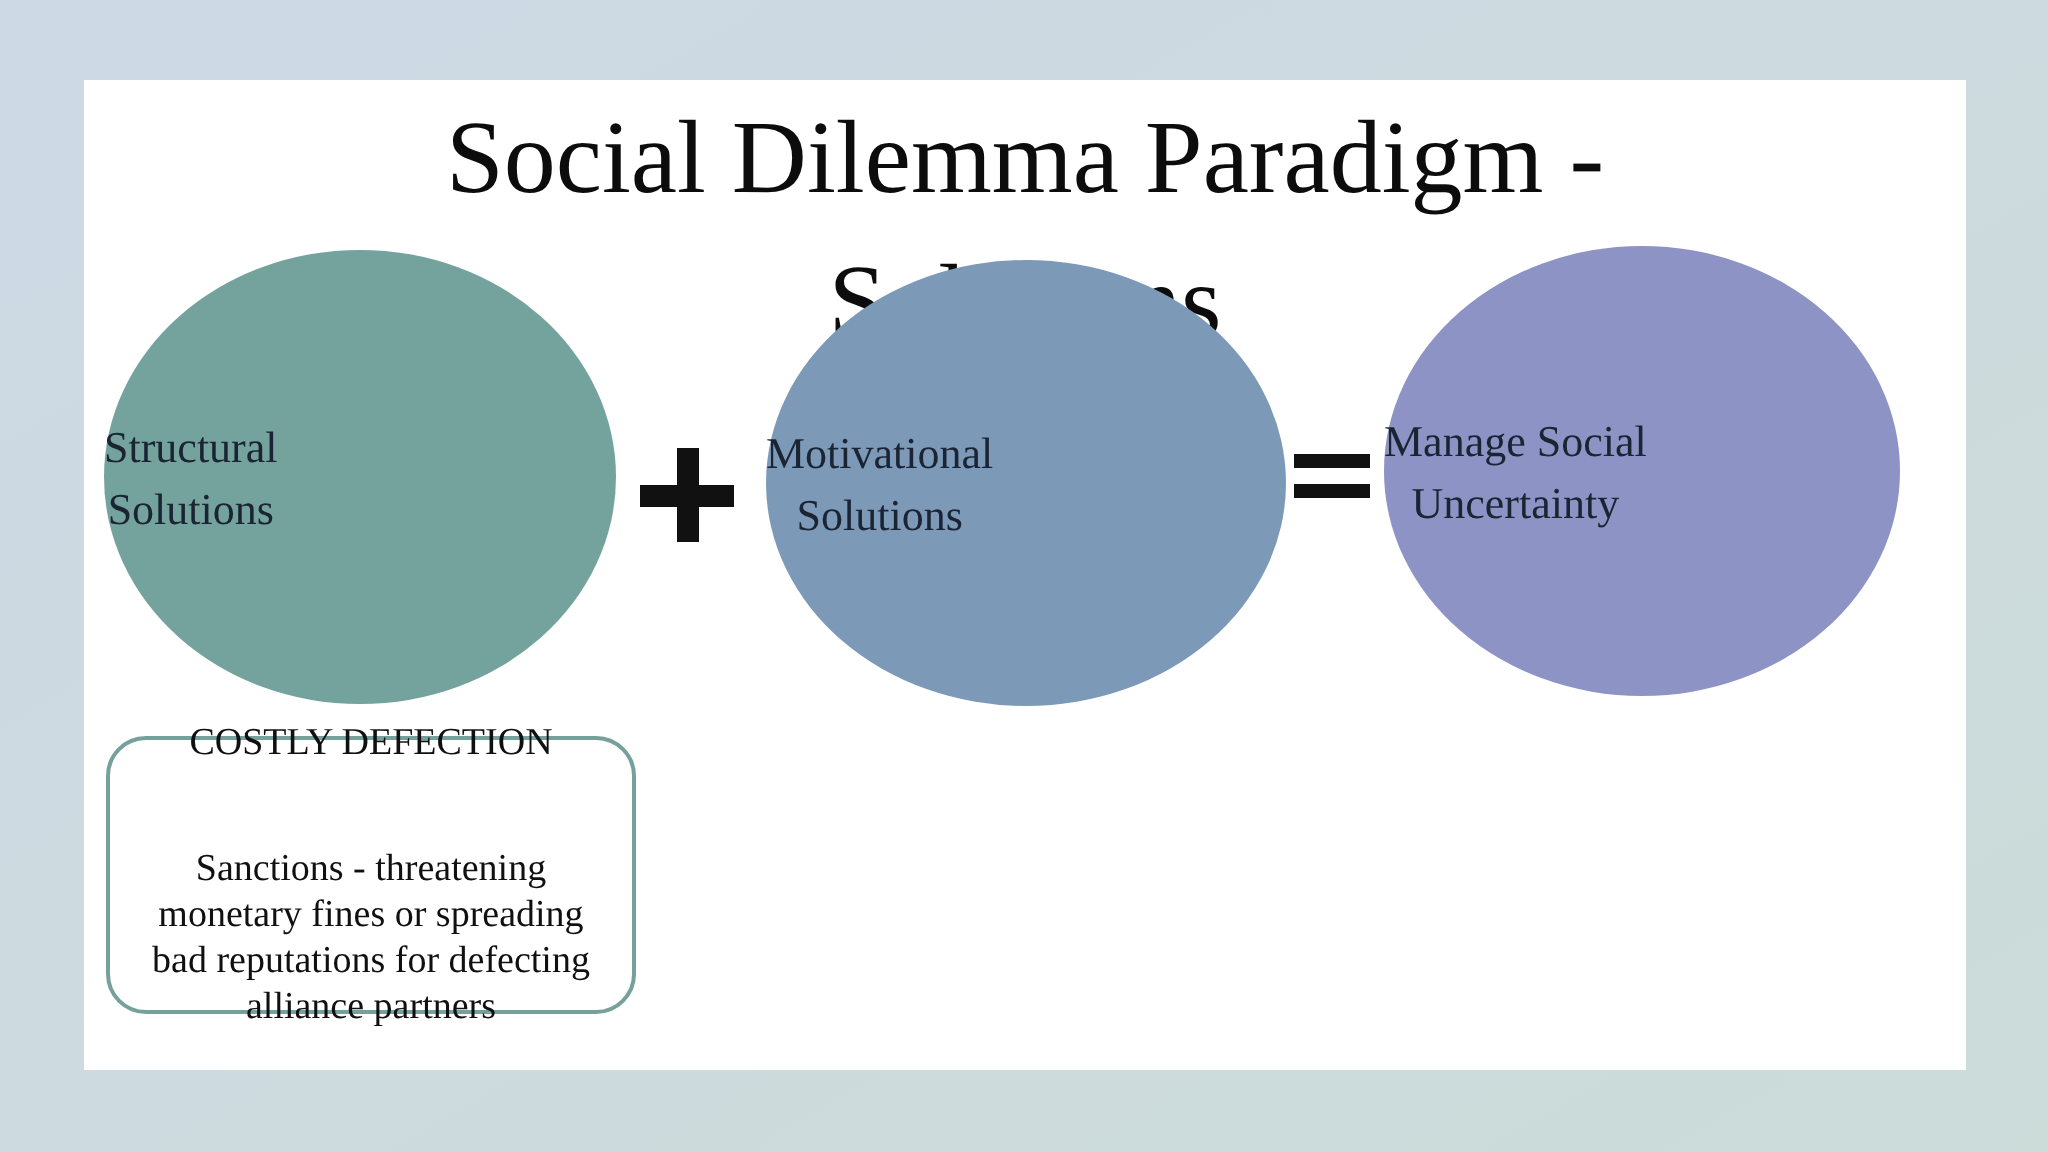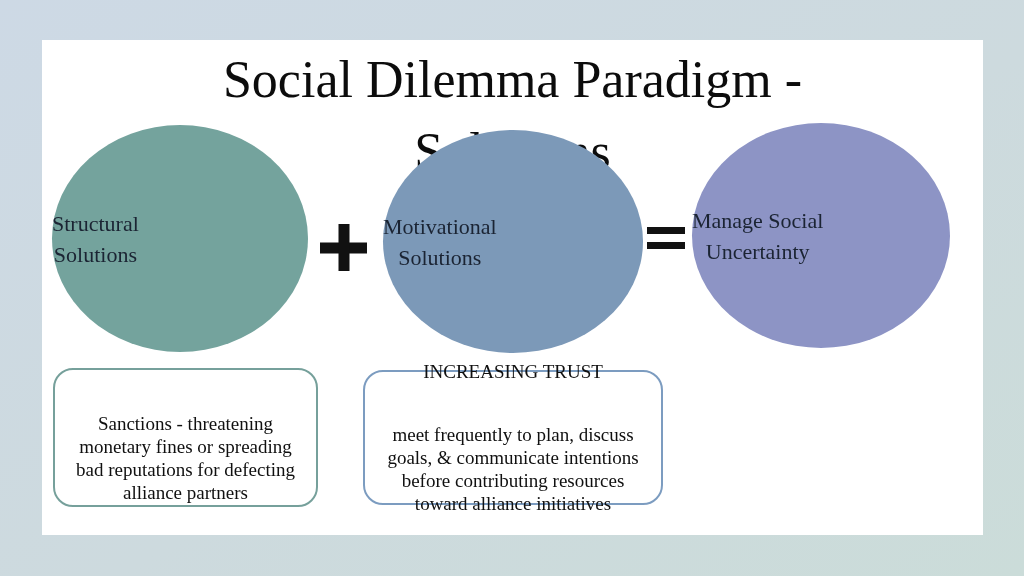--- a/index.html
+++ b/index.html
@@ -124,26 +124,20 @@
   </div>
 
   <div class="op op-equals" aria-label="="></div>
 
   <div class="circle circle-3" style="background-color: rgb(141, 148, 197);">
     <span class="circle-label">Manage Social
 Uncertainty</span>
   </div>
 
   <div class="note-box note-box-1" style="border-color: rgb(118, 160, 155);">
+    <div class="note-heading">COSTLY DEFECTION</div>
     <div class="note-body">Sanctions - threatening
 monetary fines or spreading
 bad reputations for defecting
 alliance partners</div>
   </div>
 
-  <div class="note-box note-box-2" style="border-color: rgb(124, 156, 192);">
-    <div class="note-heading">INCREASING TRUST</div>
-    <div class="note-body">meet frequently to plan, discuss
-goals, &amp; communicate intentions
-before contributing resources
-toward alliance initiatives</div>
-  </div>
 </div>
 
 </body></html>

